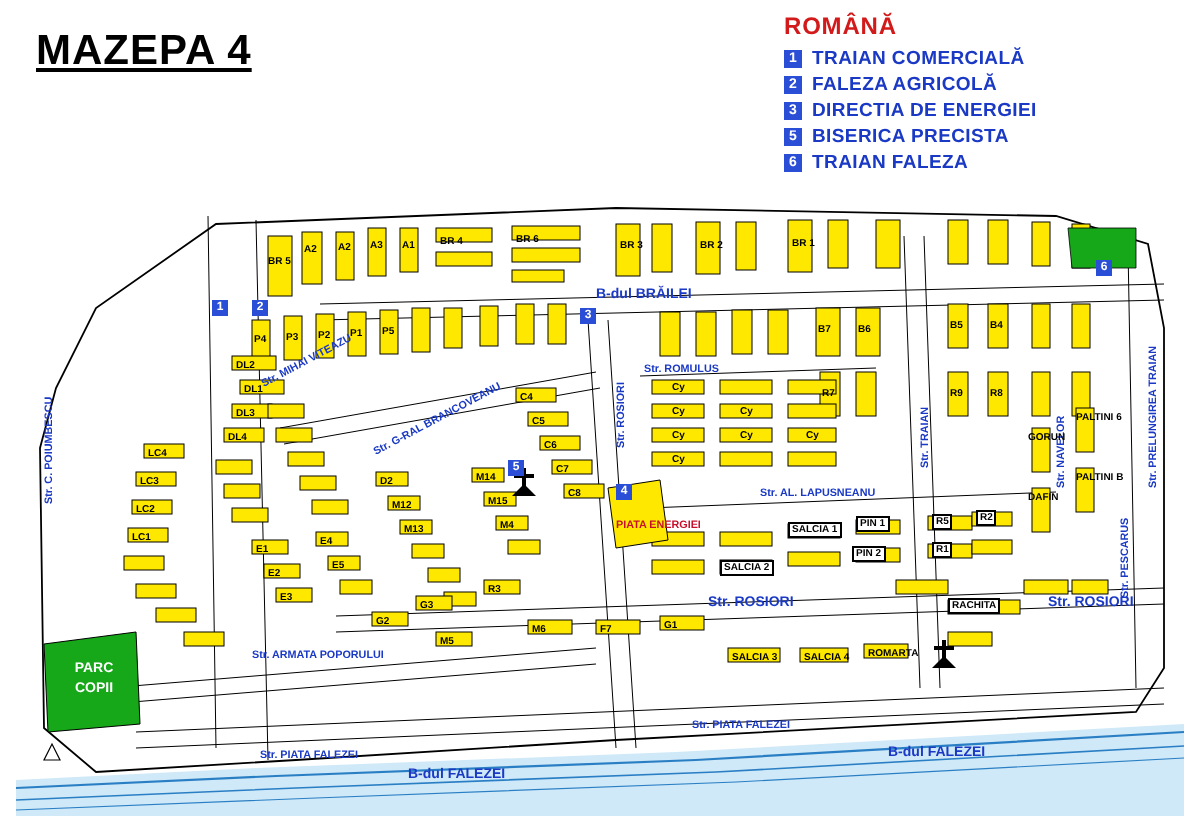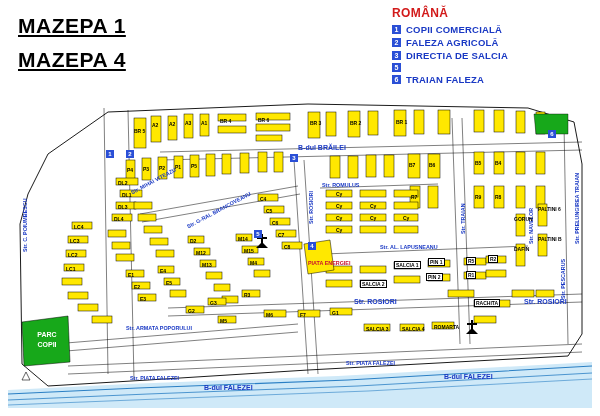--- a/index.html
+++ b/index.html
@@ -65,41 +65,41 @@
   }
   .rot90{transform:rotate(-90deg);transform-origin:left top;}
   .rot-ne{transform:rotate(-28deg);transform-origin:left top;}
 </style>
 </head>
 <body>
 
 <div id="map-root">
 
   <div class="title-block">
-    <div class="map-title">MAZEPA 1</div>
     <div class="map-title">MAZEPA 4</div>
   </div>
 
   <div class="legend">
     <div class="legend-title">ROMÂNĂ</div>
 
     <div class="legend-row">
       <div class="legend-mark">1</div>
-      <div class="legend-label">COPII COMERCIALĂ</div>
+      <div class="legend-label">TRAIAN COMERCIALĂ</div>
     </div>
     <div class="legend-row">
       <div class="legend-mark">2</div>
       <div class="legend-label">FALEZA AGRICOLĂ</div>
     </div>
     <div class="legend-row">
       <div class="legend-mark">3</div>
-      <div class="legend-label">DIRECTIA DE SALCIA</div>
+      <div class="legend-label">DIRECTIA DE ENERGIEI</div>
     </div>
     <div class="legend-row">
       <div class="legend-mark">5</div>
+      <div class="legend-label">BISERICA PRECISTA</div>
     </div>
     <div class="legend-row">
       <div class="legend-mark">6</div>
       <div class="legend-label">TRAIAN FALEZA</div>
     </div>
   </div>
 
   <div class="map-frame">
     <svg class="map-bg" viewBox="0 0 584 314" xmlns="http://www.w3.org/2000/svg">
 

